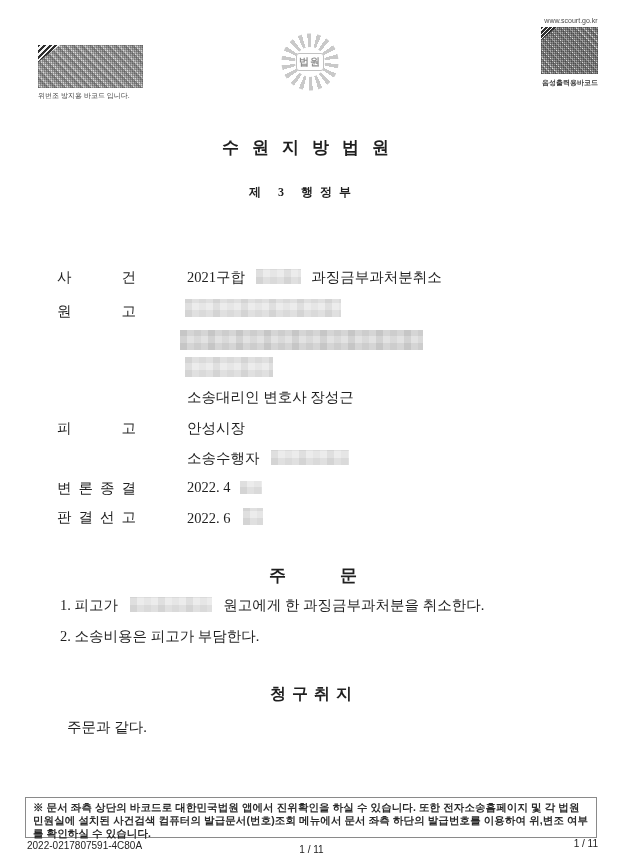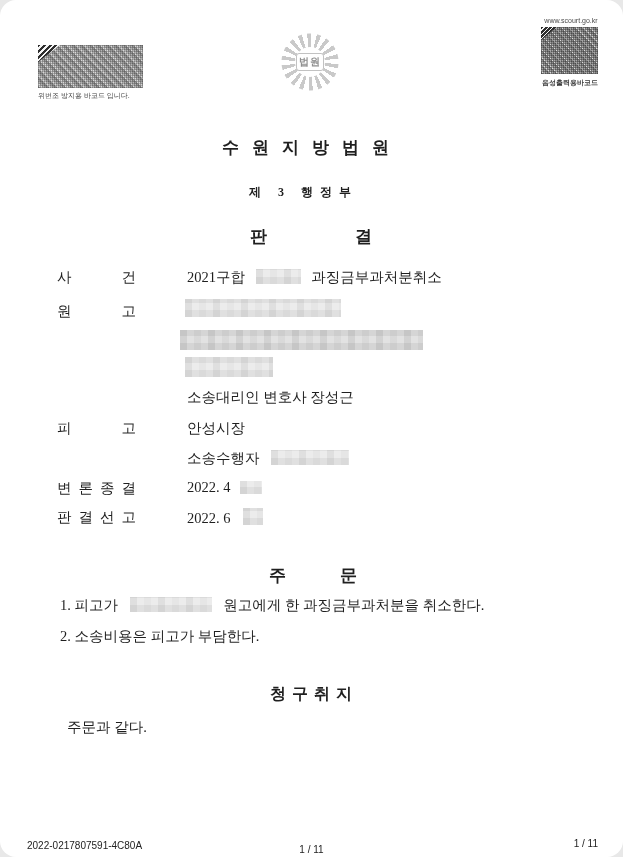--- a/index.html
+++ b/index.html
@@ -5,21 +5,20 @@
   * { margin:0; padding:0; box-sizing:border-box; }
   html,body { background:#e8e8e8; }
   .page {
     position:relative;
     width:623px; height:857px;
     margin:0 auto;
     background:#ffffff;
     font-family:"Liberation Serif", serif;
     color:#1f1f1f;
     overflow:hidden;
-    border-radius:16px;
   }
   .abs { position:absolute; }
 
   
   .barcode2d {
     left:38px; top:45px; width:105px; height:43px;
     background:
       repeating-linear-gradient(90deg, rgba(40,40,40,.30) 0 1px, rgba(255,255,255,0) 1px 2px),
       repeating-linear-gradient(0deg,  rgba(40,40,40,.25) 0 1px, rgba(255,255,255,0) 1px 2px),
       repeating-linear-gradient(45deg, #9a9a9a 0 2px, #d8d8d8 2px 4px, #b5b5b5 4px 6px);
@@ -153,21 +152,20 @@
   </div>
 
   <div class="abs court-url">www.scourt.go.kr</div>
   <div class="abs qr">
     <div class="corner"></div>
   </div>
   <div class="abs qr-caption">음성출력용바코드</div>
 
   <div class="abs t-court">수원지방법원</div>
   <div class="abs t-div">제 3 행정부</div>
-  <div class="abs t-doctype">판결</div>
 
   <div class="abs row-label" style="top:268px">사 건</div>
   <div class="abs row-value" style="top:268px">
     <span>2021구합</span>
     <span class="redact redact-inline" style="width:45px;height:15px;margin:0 7px;"></span>
     <span>과징금부과처분취소</span>
   </div>
 
   <div class="abs row-label" style="top:302px">원 고</div>
   <div class="abs redact" style="left:185px;top:299px;width:156px;height:18px;"></div>
@@ -200,17 +198,18 @@
   <div class="abs body-line" style="left:60px;top:596px;">
     <span>1. 피고가</span>
     <span class="redact redact-inline" style="width:82px;height:15px;margin:0 8px;"></span>
     <span>원고에게 한 과징금부과처분을 취소한다.</span>
   </div>
   <div class="abs body-line" style="left:60px;top:627px;">2. 소송비용은 피고가 부담한다.</div>
 
   <div class="abs h-claim">청구취지</div>
   <div class="abs body-line" style="left:67px;top:718px;">주문과 같다.</div>
 
+  <div class="abs notice-box">※ 문서 좌측 상단의 바코드로 대한민국법원 앱에서 진위확인을 하실 수 있습니다. 또한 전자소송홈페이지 및 각 법원 민원실에 설치된 사건검색 컴퓨터의 발급문서(번호)조회 메뉴에서 문서 좌측 하단의 발급번호를 이용하여 위,변조 여부를 확인하실 수 있습니다.</div>
   <div class="abs issue-number">2022-0217807591-4C80A</div>
   <div class="abs page-center">1 / 11</div>
   <div class="abs page-right">1 / 11</div>
 
 </div>
 
 </body></html>

